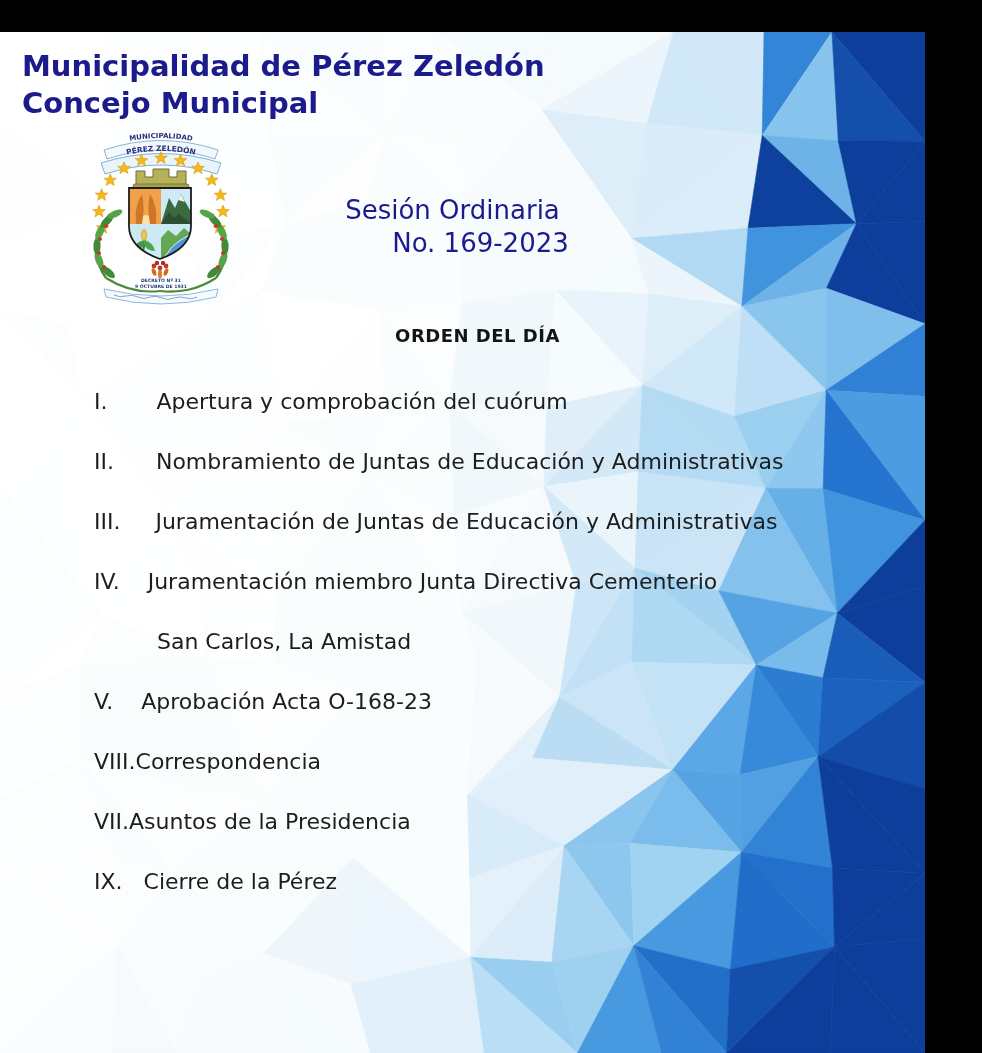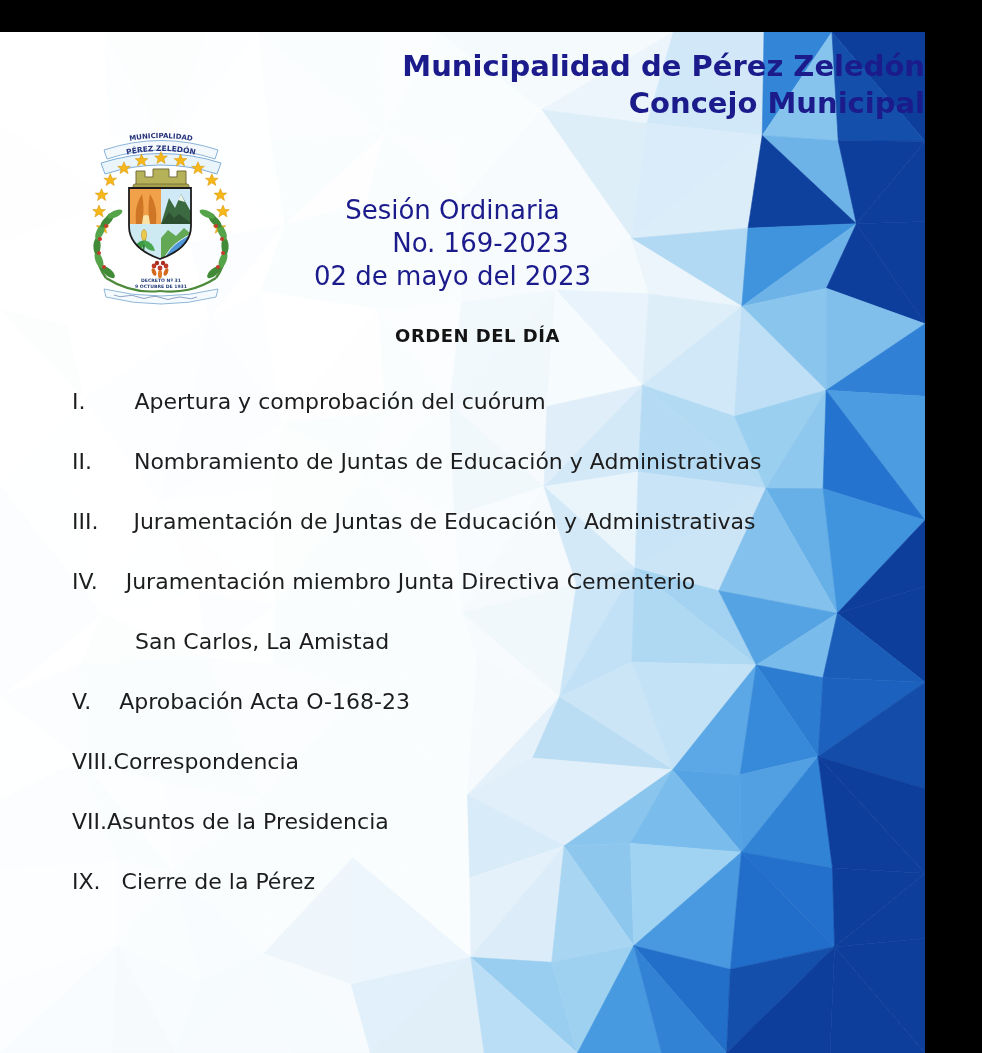--- a/index.html
+++ b/index.html
@@ -3,28 +3,28 @@
 <meta charset="utf-8">
 <style>
   html,body{margin:0;padding:0;background:#000;}
   .stage{position:relative;width:982px;height:1053px;background:#000;overflow:hidden;
          font-family:"DejaVu Sans",sans-serif;}
   .page{position:absolute;left:0;top:32px;width:925px;height:1021px;background:#fff;overflow:hidden;}
   .poly-bg{position:absolute;left:0;top:0;width:925px;height:1021px;display:block;}
   .content{position:absolute;left:0;top:0;width:925px;height:1021px;}
 
   .doc-title{position:absolute;top:16px;left:0;width:100%;padding-left:22px;box-sizing:border-box;
-             text-align:right;color:#1b1b8c;font-weight:bold;font-size:29px;line-height:37px;}
+             text-align:left;color:#1b1b8c;font-weight:bold;font-size:29px;line-height:37px;}
   .logo-wrap{position:absolute;left:70px;top:94px;width:182px;height:180px;}
   .session-block{position:absolute;top:162px;left:0;width:905px;text-align:center;
                  color:#1b1b8c;font-weight:normal;font-size:26px;line-height:33px;}
   .session-number{text-indent:44px;padding-left:12px;}
   .agenda-heading{position:absolute;top:293px;left:0;width:100%;padding-left:30px;box-sizing:border-box;
                   text-align:center;color:#141414;font-weight:bold;font-size:18px;letter-spacing:.5px;}
-  .agenda-list{position:absolute;top:358px;left:72px;right:20px;color:#1d1d1d;font-size:22px;}
+  .agenda-list{position:absolute;top:358px;left:94px;right:20px;color:#1d1d1d;font-size:22px;}
   .agenda-row{white-space:pre;line-height:24px;margin:0 0 36px 0;}
 
   .logo-svg text{font-family:"DejaVu Sans",sans-serif;}
 </style>
 </head>
 <body>
 
 <div class="stage">
   <div class="page">
 
@@ -348,21 +348,20 @@
           <text x="91" y="156" font-size="4.6" font-weight="bold" text-anchor="middle" fill="#27407c">DECRETO Nº 31</text>
           <text x="91" y="161.5" font-size="4.6" font-weight="bold" text-anchor="middle" fill="#27407c">9 OCTUBRE DE 1931</text>
           <path d="M34,163 Q91,177 148,163 L146,171 Q91,185 36,171 Z" fill="#f4fafd" stroke="#8fb8d8" stroke-width="1"></path>
           <path d="M44,169 q6,3 12,1 q6,-2 12,1 q6,3 12,0 q6,-2 12,1 q6,3 12,0 q6,-2 12,0 q5,2 11,-1" stroke="#35508c" stroke-width="0.7" fill="none" opacity="0.75"></path>
         </svg>
       </div>
 
       <div class="session-block">
         <div>Sesión Ordinaria</div>
         <div class="session-number">No. 169-2023</div>
-        <div>02 de mayo del 2023</div>
       </div>
 
       <div class="agenda-heading">ORDEN DEL DÍA</div>
 
       <div class="agenda-list">
         <div class="agenda-row"><span>I.</span><span>       </span><span>Apertura y comprobación del cuórum</span></div>
         <div class="agenda-row"><span>II.</span><span>      </span><span>Nombramiento de Juntas de Educación y Administrativas</span></div>
         <div class="agenda-row"><span>III.</span><span>     </span><span>Juramentación de Juntas de Educación y Administrativas</span></div>
         <div class="agenda-row"><span>IV.</span><span>    </span><span>Juramentación miembro Junta Directiva Cementerio</span></div>
         <div class="agenda-row"><span></span><span>         </span><span>San Carlos, La Amistad</span></div>

